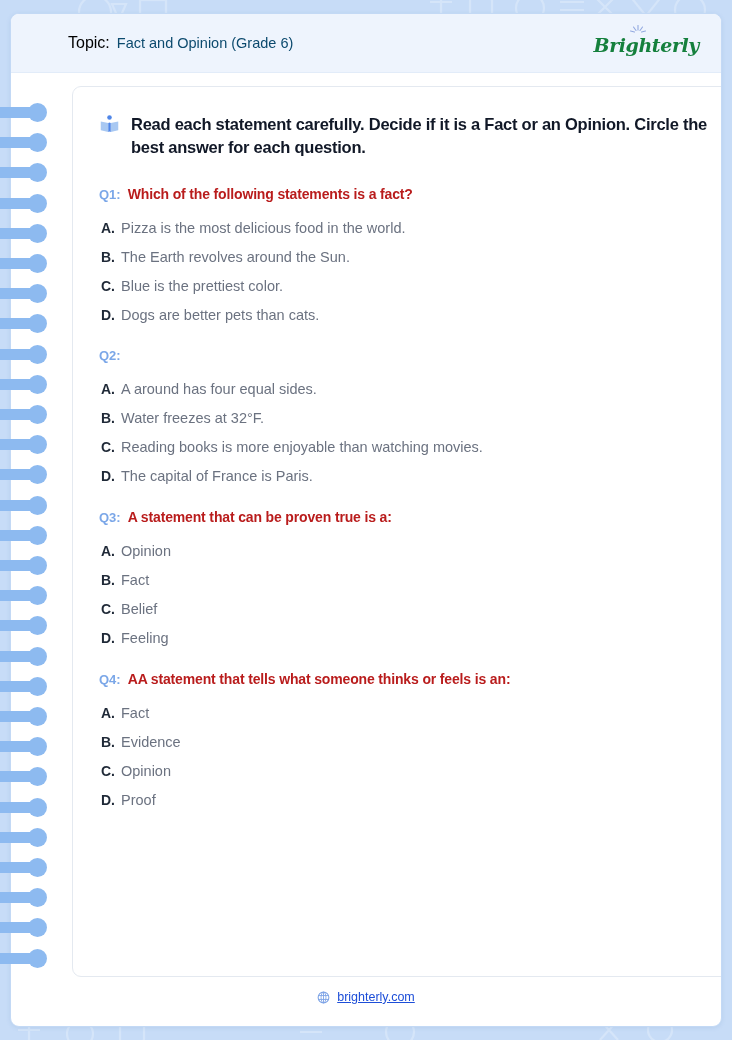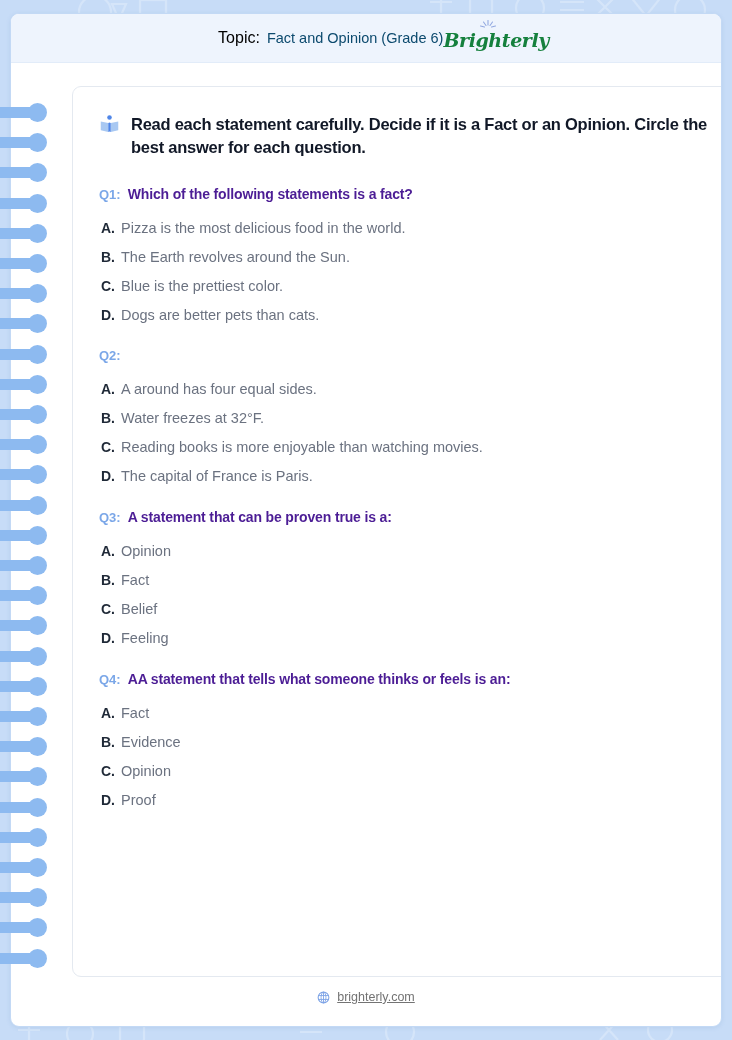--- a/index.html
+++ b/index.html
@@ -37,26 +37,26 @@
     border: 1px solid #c3d9f5;
     overflow: hidden;
     box-shadow: 0 1px 4px rgba(80,120,180,.13);
   }
 
   
   #header-band {
     position: absolute;
     left: 0; top: 0;
     width: 100%;
-    height: 49px;
+    height: 59px;
     background: #eef4fd;
     border-bottom: 1px solid #e2ecf9;
     display: flex;
     align-items: center;
-    justify-content: center;
+    justify-content: space-between;
     padding: 0 22px 0 57px;
   }
 
   #topic-wrap { display: flex; align-items: baseline; gap: 7px; }
   #topic-value {
     font-size: 14.5px;
     color: #0c4a6e;
   }
 
   
@@ -141,21 +141,21 @@
   }
   .q-number {
     font-size: 13px;
     font-weight: bold;
     color: #7ba7e8;
     flex: 0 0 auto;
   }
   .q-text {
     font-size: 14px;
     font-weight: bold;
-    color: #4c1d95;
+    color: #b91c1c;
     letter-spacing: -.15px;
   }
 
   .option-row {
     display: flex;
     gap: 6px;
     align-items: baseline;
     margin-bottom: 13px;
     padding-left: 2px;
   }
@@ -178,21 +178,21 @@
     bottom: 22px;
     width: 100%;
     display: flex;
     align-items: center;
     justify-content: center;
     gap: 7px;
   }
   #globe-icon { display: block; }
   #footer-link {
     font-size: 12.5px;
-    color: #737373;
+    color: #1d4ed8;
     text-decoration: underline;
   }
 </style>
 </head>
 <body>
 
 <div id="backdrop">
   <svg width="732" height="1040" viewBox="0 0 732 1040" aria-hidden="true">
     <g stroke="#ffffff" stroke-width="2.2" fill="none" opacity="0.55">
       <circle cx="95" cy="12" r="16"></circle>

